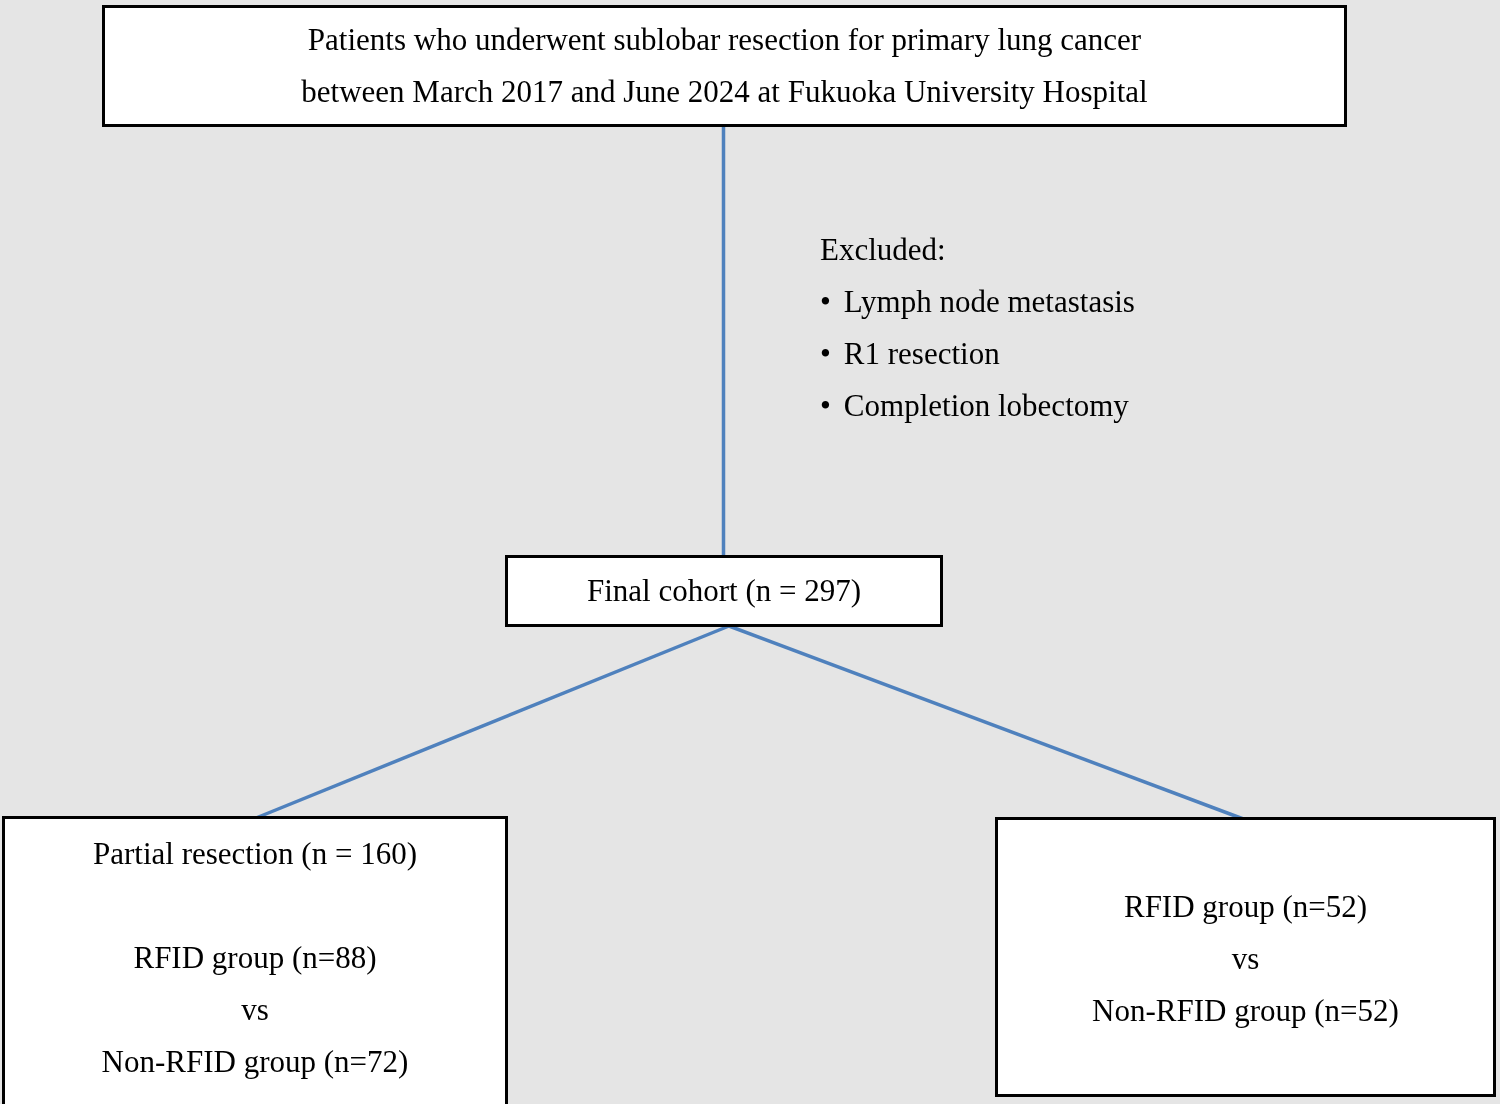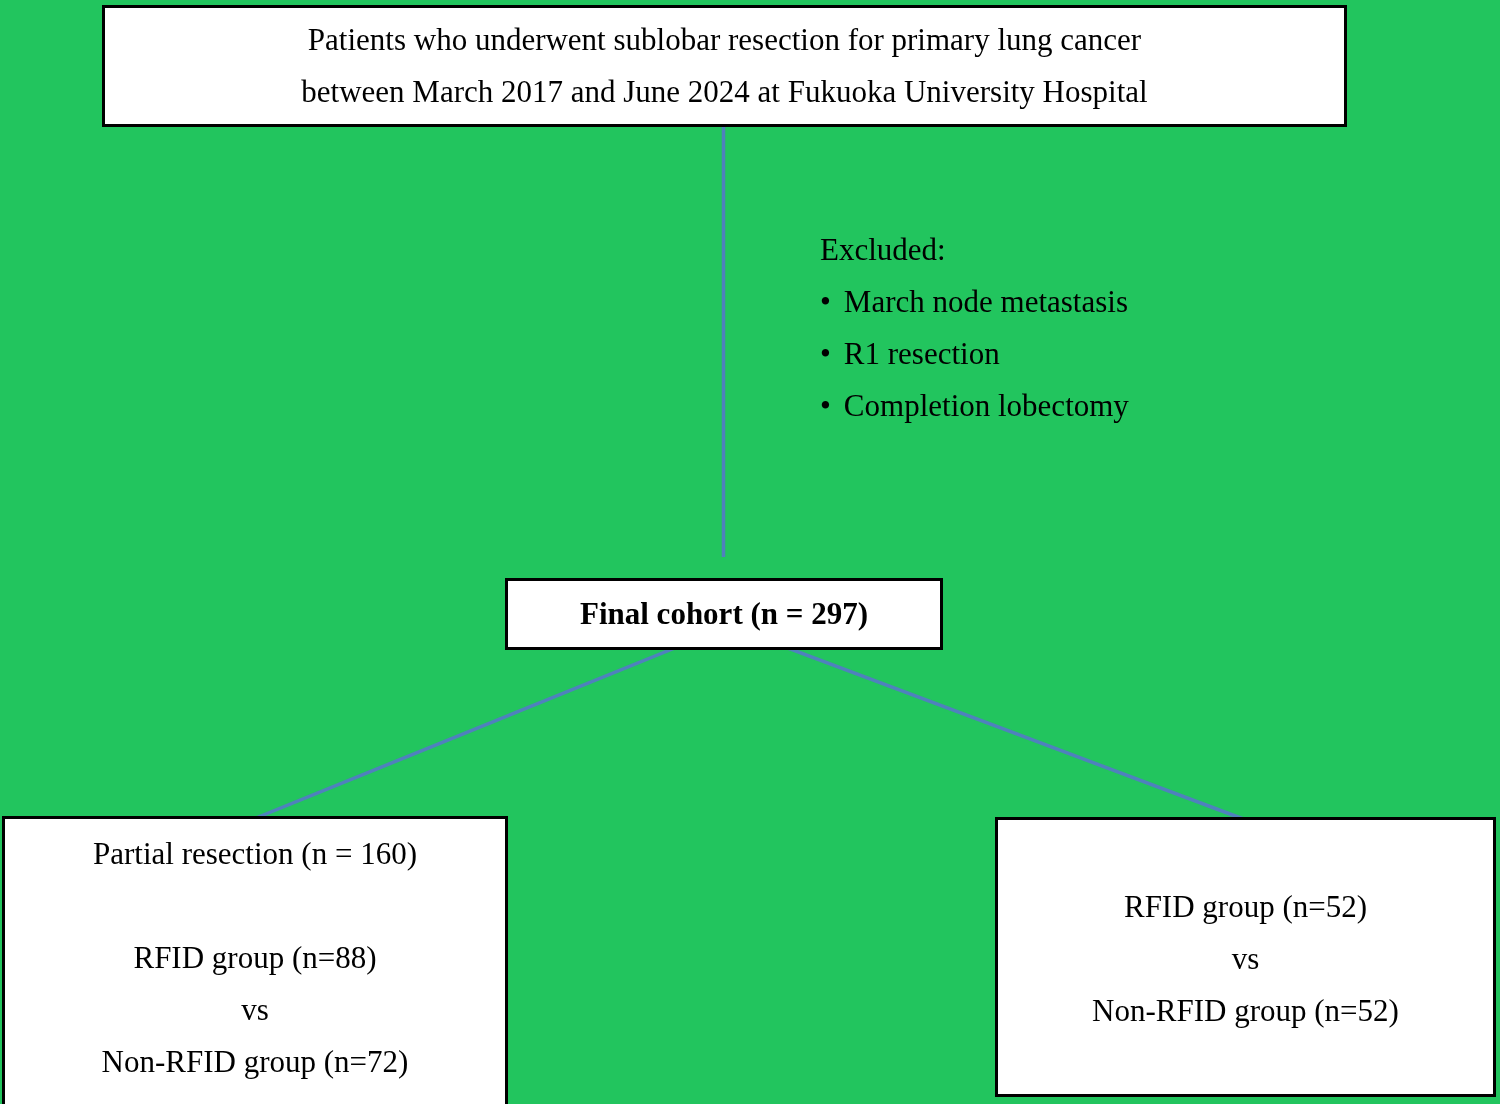--- a/index.html
+++ b/index.html
@@ -4,21 +4,21 @@
 <style>
   html, body {
     margin: 0;
     padding: 0;
     background: #ffffff;
   }
   .canvas {
     position: relative;
     width: 1500px;
     height: 1104px;
-    background: #22c55e;
+    background: #e5e5e5;
     font-family: "Liberation Serif", "DejaVu Serif", serif;
     font-size: 31px;
     color: #000000;
     overflow: hidden;
   }
   .connectors {
     position: absolute;
     left: 0;
     top: 0;
     z-index: 1;
@@ -47,26 +47,25 @@
     line-height: 52px;
     text-align: left;
     margin-left: 12px;
   }
   .excluded .bullet {
     display: inline-block;
     margin-right: 13px;
   }
   .final-box {
     left: 505px;
-    top: 578px;
+    top: 555px;
     width: 438px;
     height: 72px;
     text-align: center;
     padding-top: 7px;
-    font-weight: bold;
   }
   .group-box {
     text-align: center;
     padding-top: 9px;
   }
   .left-box {
     left: 2px;
     top: 816px;
     width: 506px;
     height: 337px;
@@ -93,21 +92,21 @@
   </svg>
 
   <div class="box top-box">
     <div class="line">Patients who underwent sublobar resection for primary lung cancer</div>
     <div class="line">between March 2017 and June 2024 at Fukuoka University Hospital</div>
   </div>
 
   <div class="excluded">
     <div class="line">Excluded:</div>
     <div class="line">
-      <span class="bullet">•</span><span>March node metastasis</span>
+      <span class="bullet">•</span><span>Lymph node metastasis</span>
     </div>
     <div class="line">
       <span class="bullet">•</span><span>R1 resection</span>
     </div>
     <div class="line">
       <span class="bullet">•</span><span>Completion lobectomy</span>
     </div>
   </div>
 
   <div class="box final-box">

